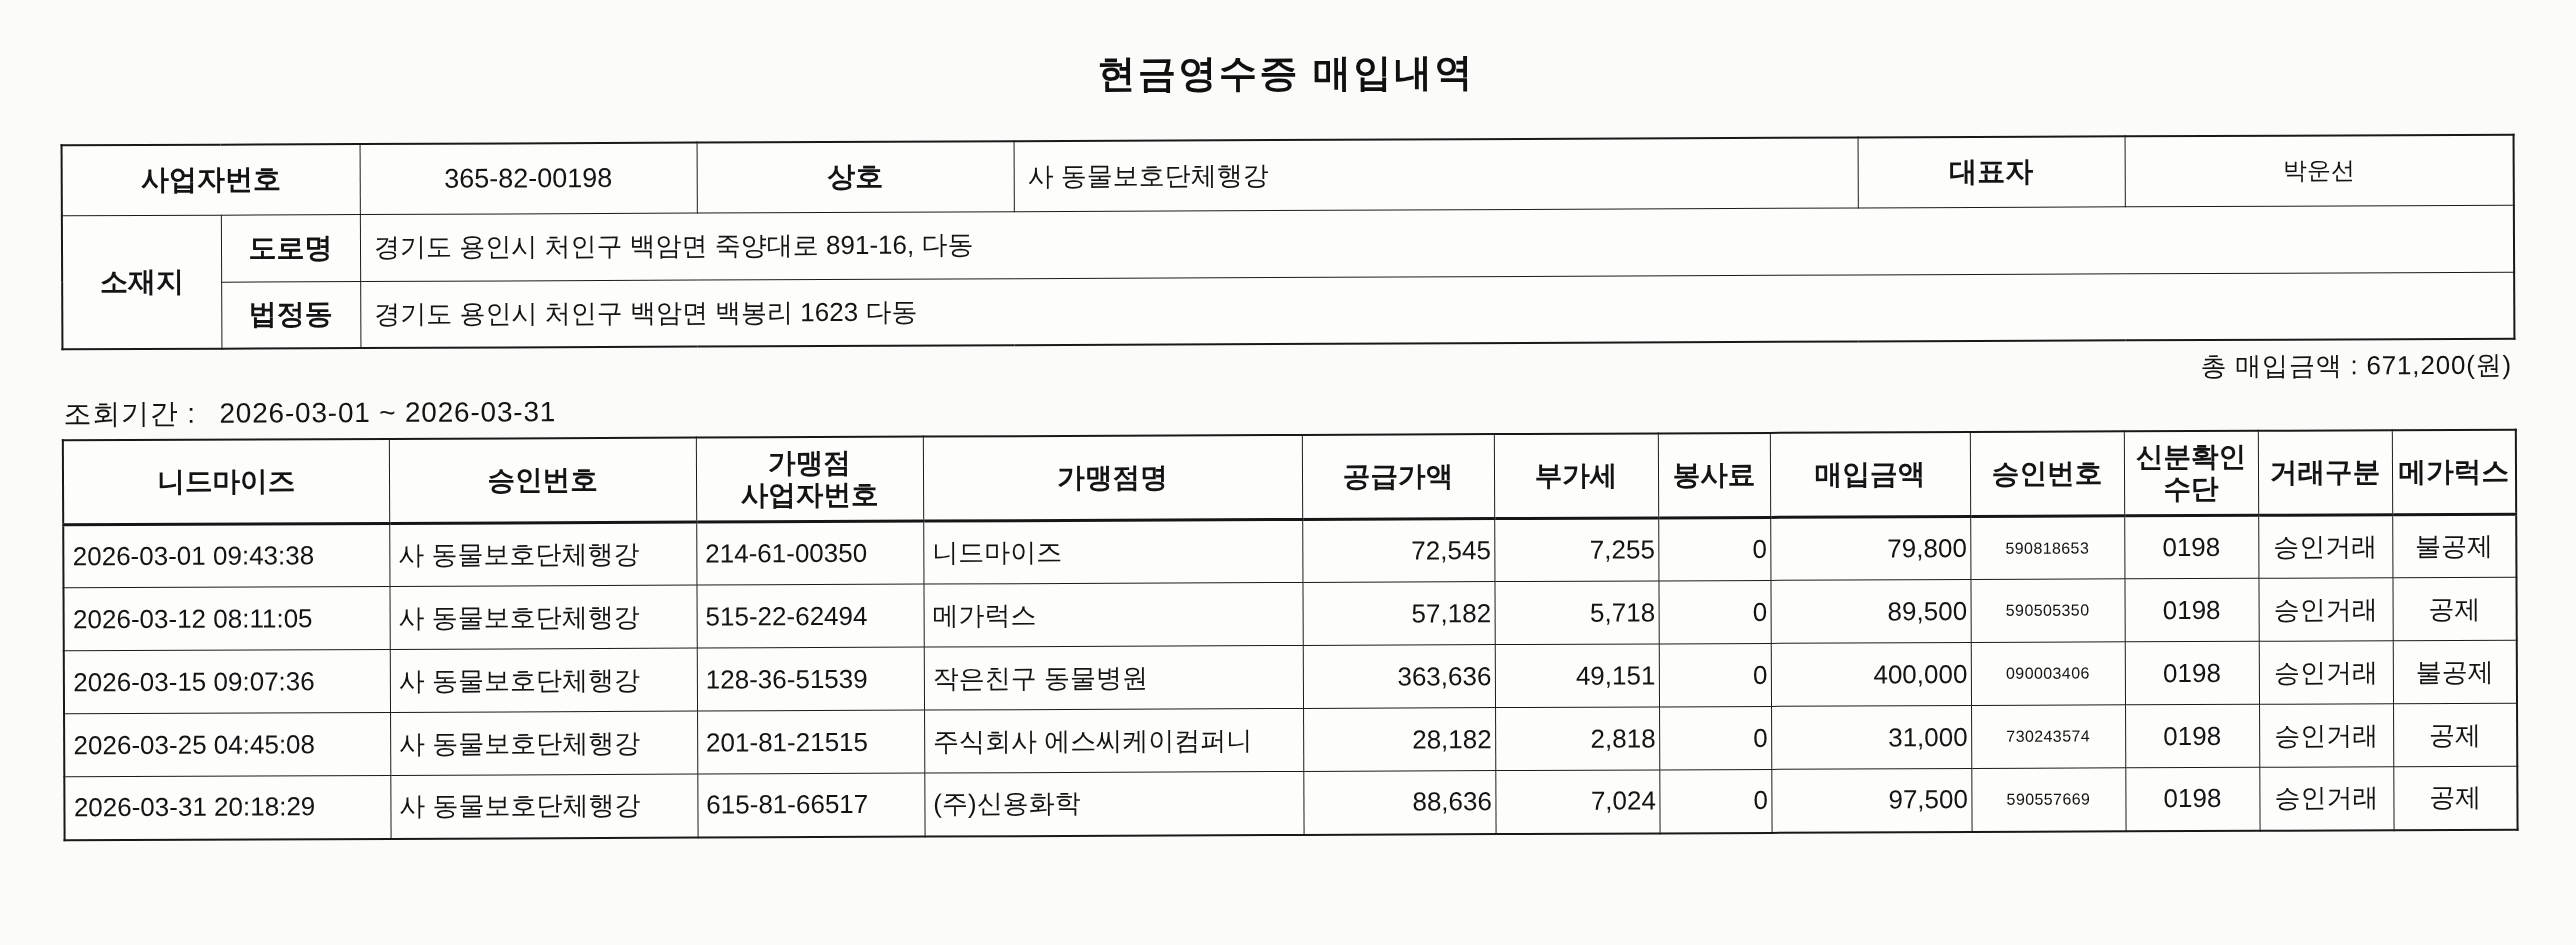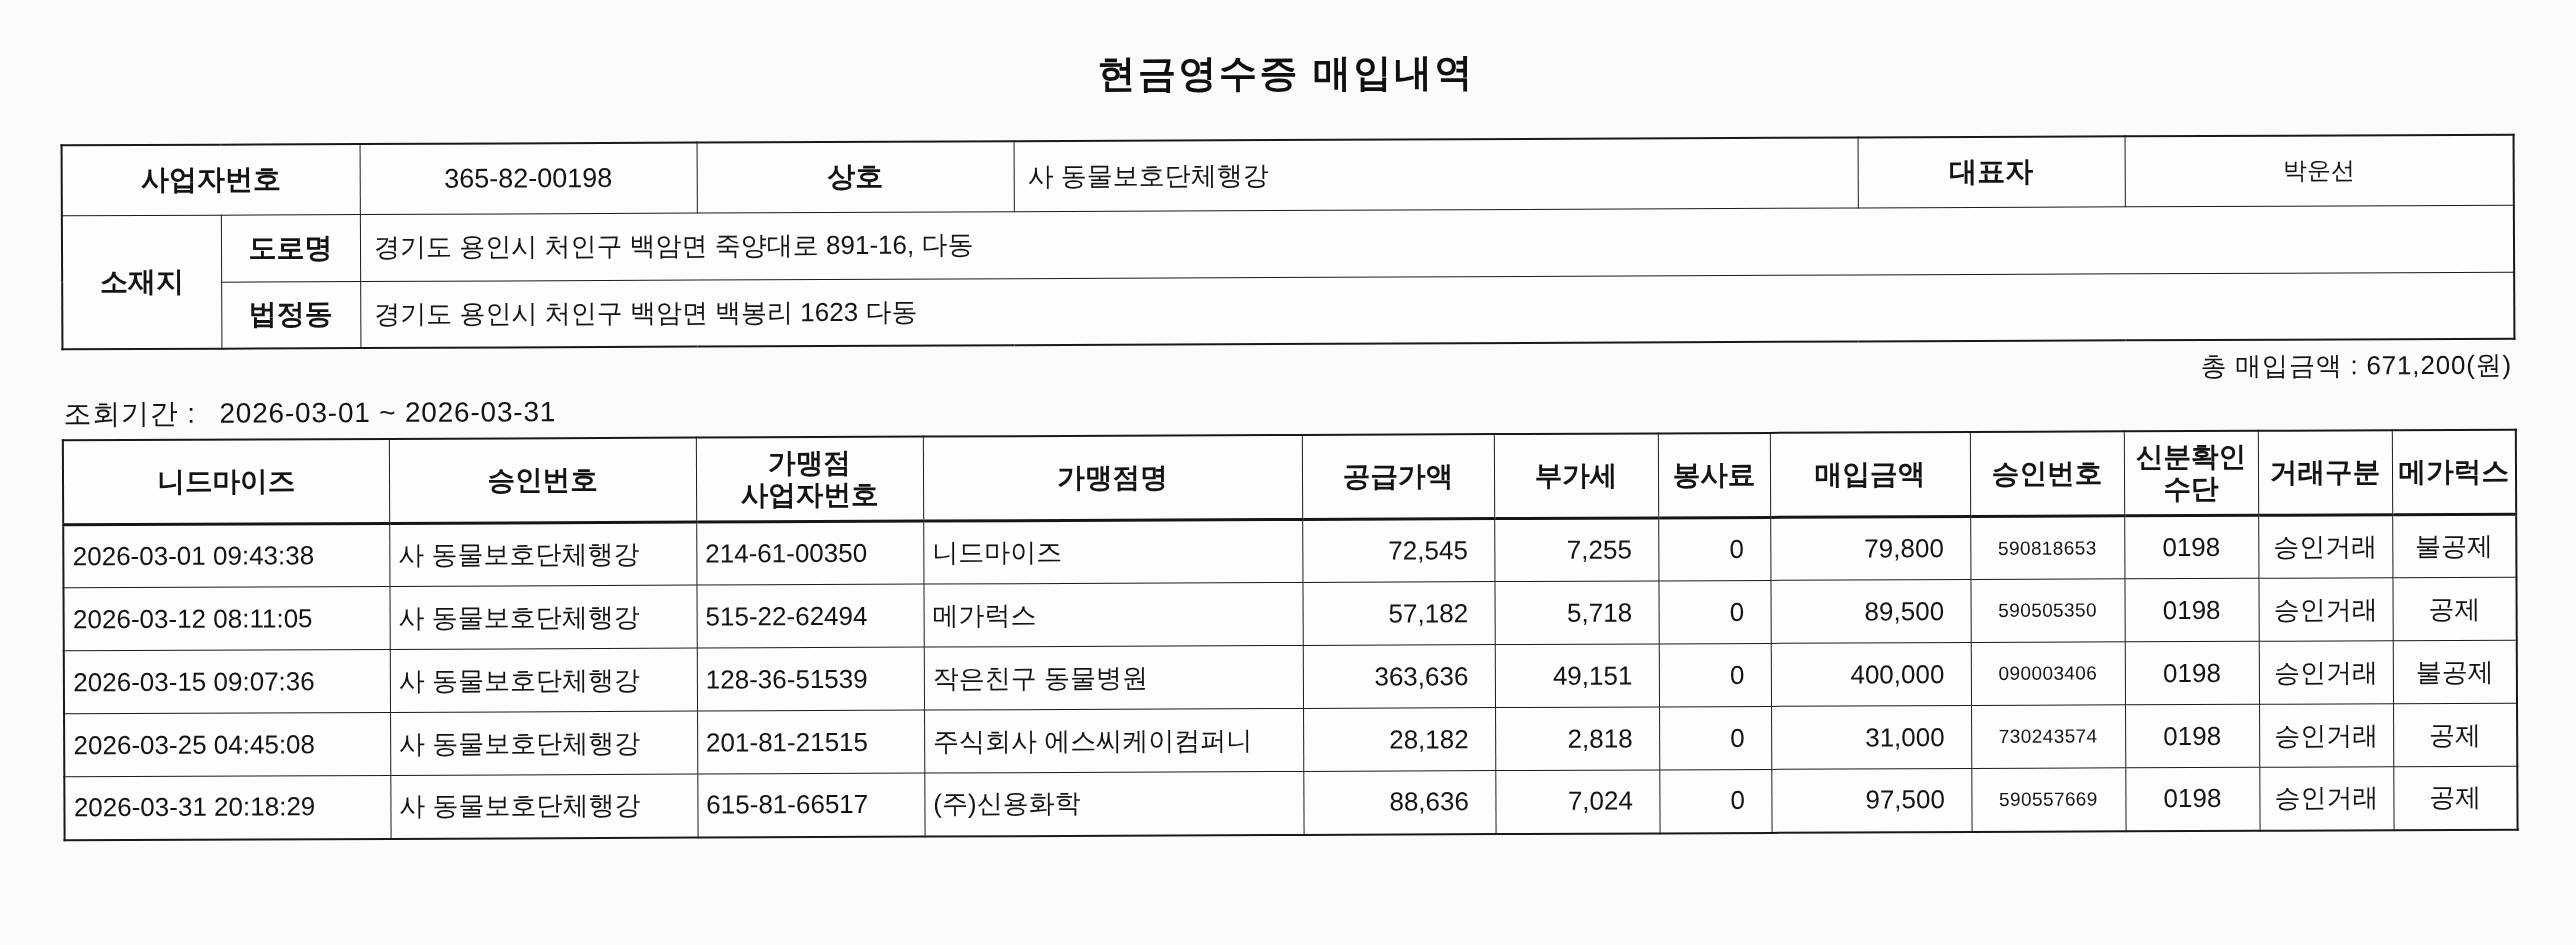--- a/index.html
+++ b/index.html
@@ -73,23 +73,23 @@
     white-space:pre-line;line-height:1.15;
     border-bottom:3.3px solid #161616;
   }
   .purchase-table tbody tr{height:63px;}
   .purchase-table tbody td{
     font-size:26px;
     white-space:nowrap;
     vertical-align:middle;
   }
   .purchase-table tbody td:nth-child(-n+4){text-align:left;padding-left:8.4px;}
-  .purchase-table tbody td:nth-child(n+5):nth-child(-n+8){text-align:right;padding-right:26px;}
+  .purchase-table tbody td:nth-child(n+5):nth-child(-n+8){text-align:right;padding-right:3px;}
   .purchase-table tbody td:nth-child(n+9){text-align:center;}
-  .purchase-table tbody td:nth-child(9){font-size:19px;letter-spacing:0.4px;margin-top:20px;}
+  .purchase-table tbody td:nth-child(9){font-size:16px;letter-spacing:0.4px;margin-top:20px;}
 </style>
 </head>
 <body>
 
 <div class="sheet">
 
   <div class="doc-title">현금영수증 매입내역</div>
 
   <table class="info-table">
     <colgroup>

